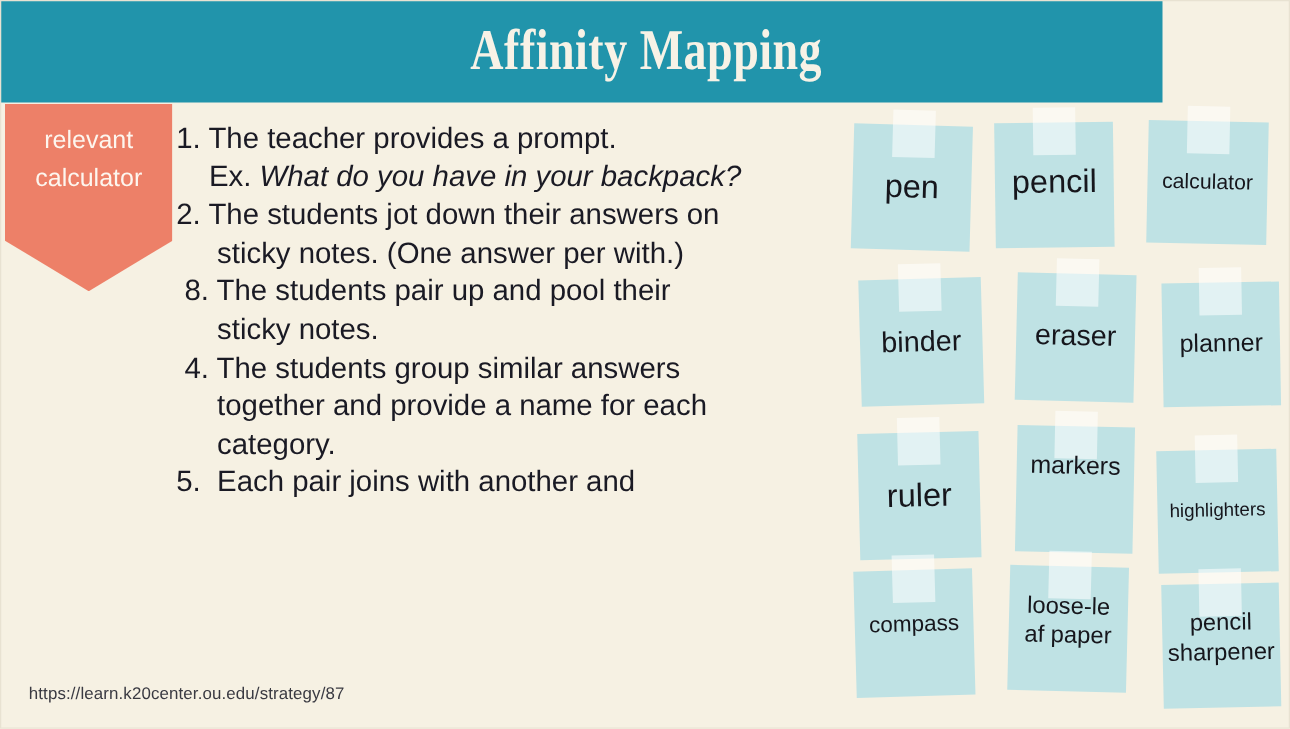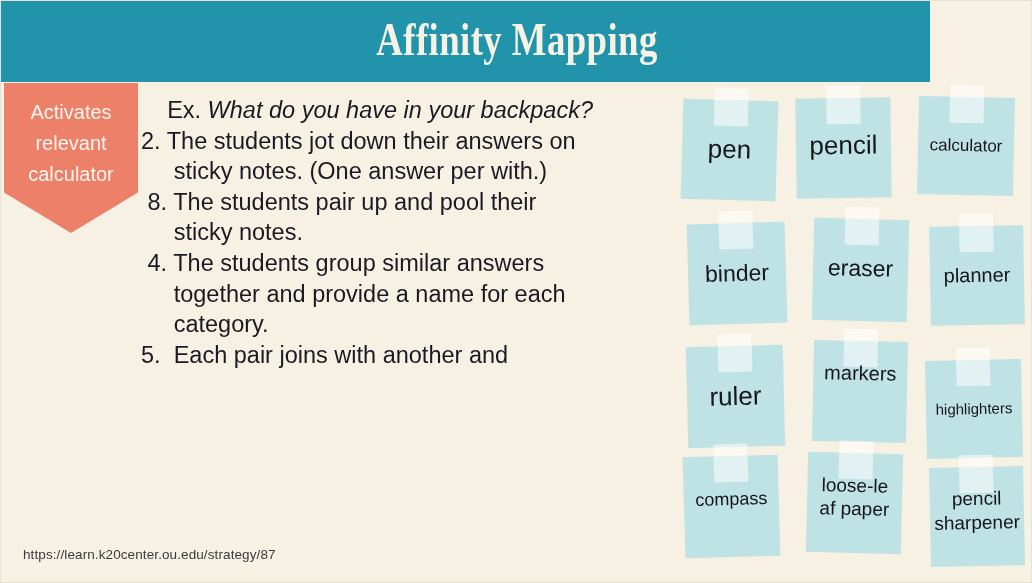--- a/index.html
+++ b/index.html
@@ -98,26 +98,26 @@
 </head>
 <body>
 
 <div class="slide">
 
   <div class="header">
     <div class="header-title">Affinity Mapping</div>
   </div>
 
   <div class="badge">
-    <div class="badge-line">Activates</div>
     <div class="badge-line">relevant</div>
     <div class="badge-line">calculator</div>
   </div>
 
   <div class="steps" id="steps-list">
+      <div class="step">1. The teacher provides a prompt.</div>
       <div class="step">    Ex. <em>What do you have in your backpack?</em></div>
       <div class="step">2. The students jot down their answers on</div>
       <div class="step">     sticky notes. (One answer per with.)</div>
       <div class="step"> 8. The students pair up and pool their</div>
       <div class="step">     sticky notes.</div>
       <div class="step"> 4. The students group similar answers</div>
       <div class="step">     together and provide a name for each</div>
       <div class="step">     category.</div>
       <div class="step">5.  Each pair joins with another and</div>
     </div>

